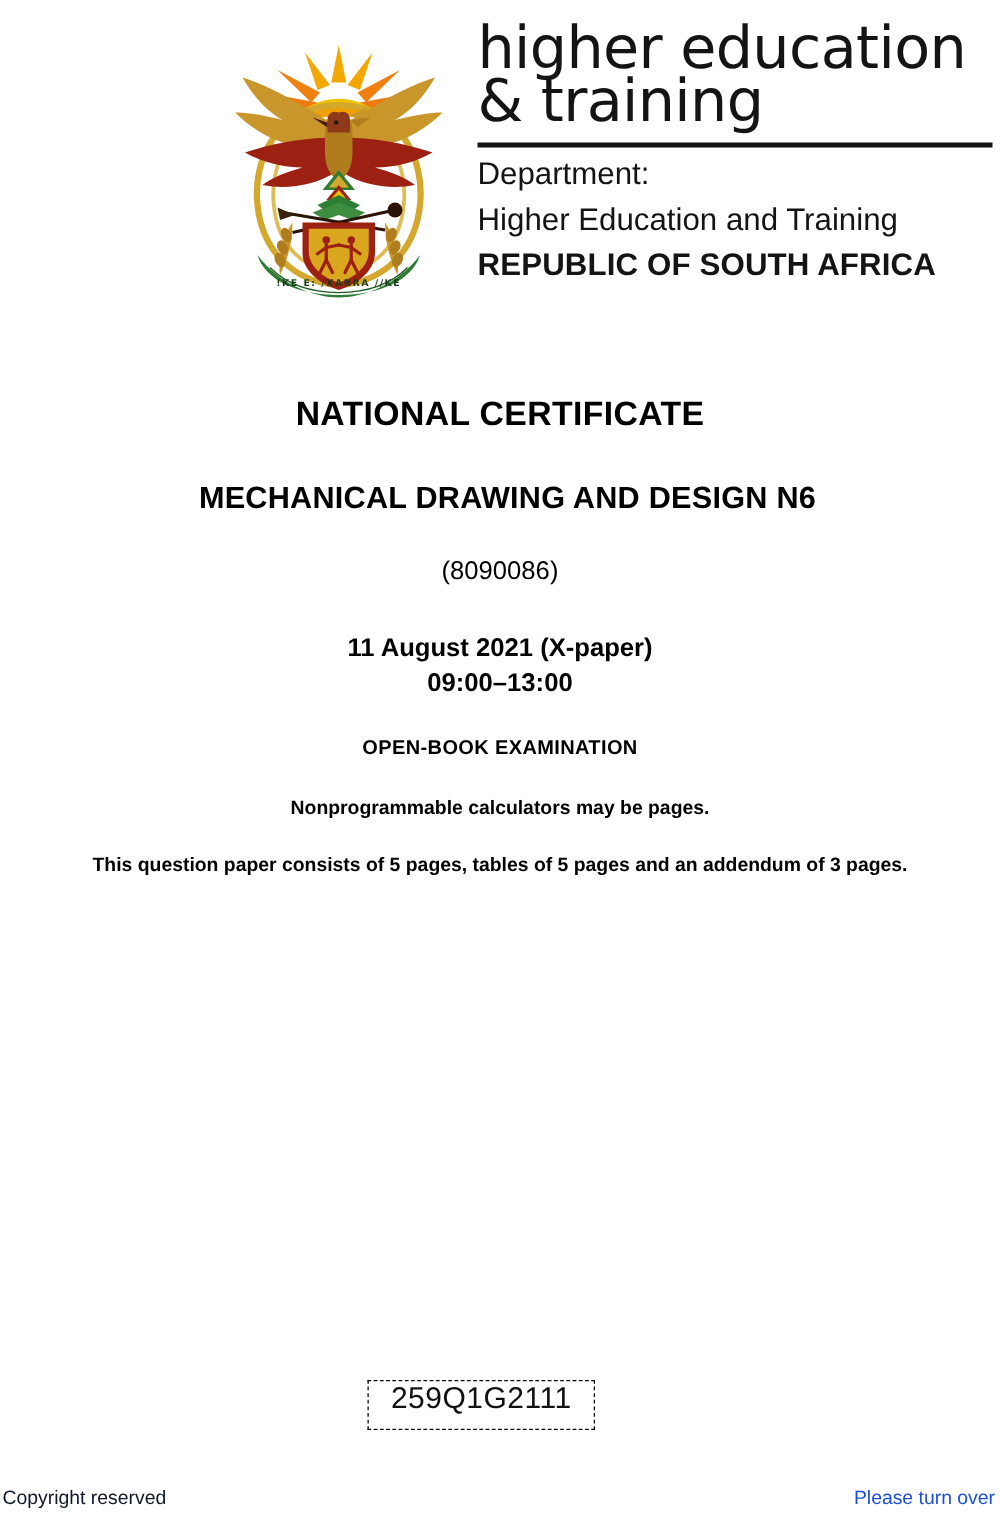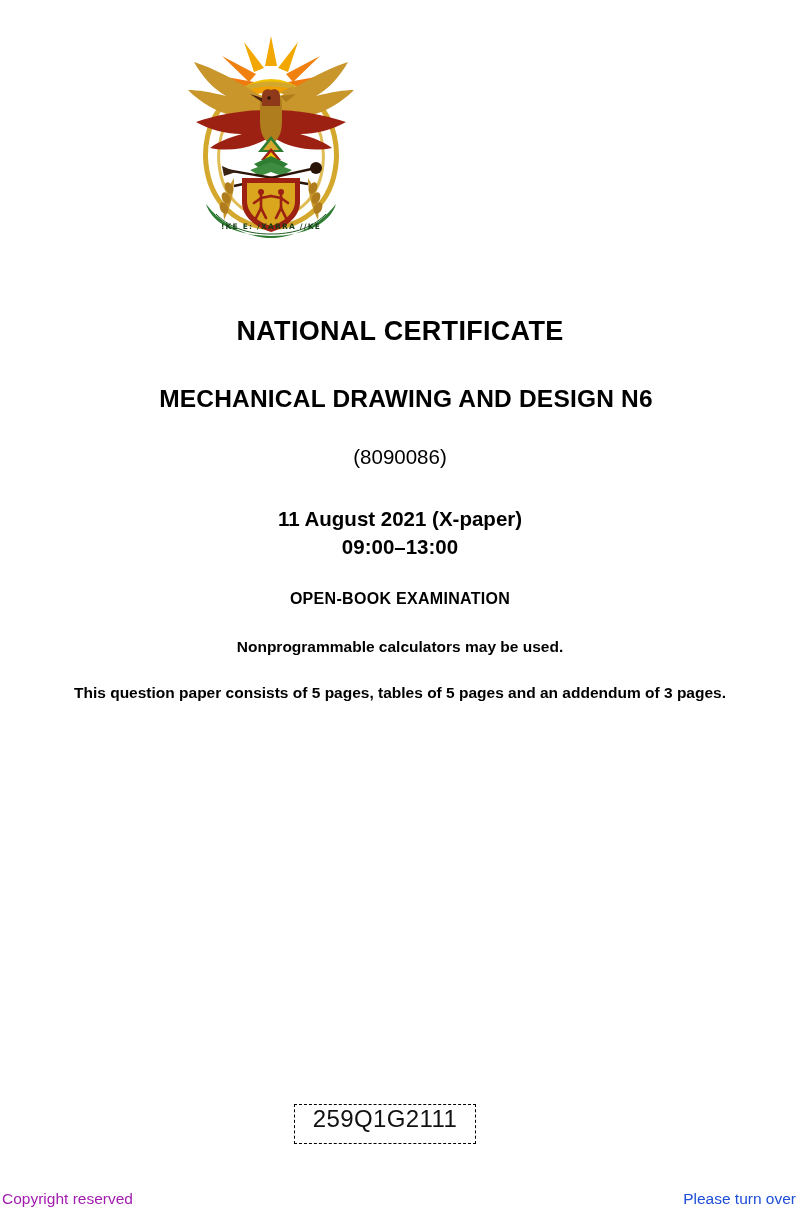--- a/index.html
+++ b/index.html
@@ -154,21 +154,21 @@
     left: 0;
     bottom: 10px;
     width: 800px;
     height: 22px;
   }
   .footer-left {
     position: absolute;
     left: 2px;
     top: 0;
     font-size: 15.5px;
-    color: #a21caf;
+    color: #0f172a;
   }
   .footer-right {
     position: absolute;
     right: 4px;
     top: 0;
     font-size: 15.5px;
     color: #1d4ed8;
   }
 </style>
 </head>
@@ -252,33 +252,41 @@
           <path d="M105 190 L100 200"></path>
           <path d="M105 190 L110 200"></path>
         </g>
 
         <path d="M30 186 C48 210 76 220 95 220 C114 220 142 210 160 186 C154 206 128 218 95 218 C62 218 36 206 30 186 Z" fill="#2e7d32"></path>
         <path d="M40 196 C56 212 76 216 95 216 C114 216 134 212 150 196" fill="none" stroke="#1f5a22" stroke-width="1"></path>
         <text x="95" y="211" font-family="DejaVu Sans, sans-serif" font-size="7.5" font-weight="bold" fill="#153c16" text-anchor="middle" letter-spacing="1.2">!KE E: /XARRA //KE</text>
       </svg>
     </div>
 
+    <div class="dept-text">
+      <div class="het-line1">higher education</div>
+      <div class="het-line2">&amp; training</div>
+      <div class="het-rule"></div>
+      <div class="dept-sub">Department:</div>
+      <div class="dept-sub">Higher Education and Training</div>
+      <div class="dept-sub strong">REPUBLIC OF SOUTH AFRICA</div>
+    </div>
   </div>
 </div>
 
 <div class="titles">
   <div class="t-national">NATIONAL CERTIFICATE</div>
   <div class="t-subject">MECHANICAL DRAWING AND DESIGN N6</div>
   <div class="t-code">(8090086)</div>
   <div class="t-date">
     <div>11 August 2021 (X-paper)</div>
     <div>09:00–13:00</div>
   </div>
   <div class="t-openbook">OPEN-BOOK EXAMINATION</div>
-  <div class="t-calc">Nonprogrammable calculators may be used.</div>
+  <div class="t-calc">Nonprogrammable calculators may be pages.</div>
   <div class="t-pages">This question paper consists of 5 pages, tables of 5 pages and an addendum of 3 pages.</div>
 </div>
 
 <div class="code-box">
   <span class="code-box-text">259Q1G2111</span>
 </div>
 
 <div class="footer">
   <span class="footer-left">Copyright reserved</span>
   <span class="footer-right">Please turn over</span>

